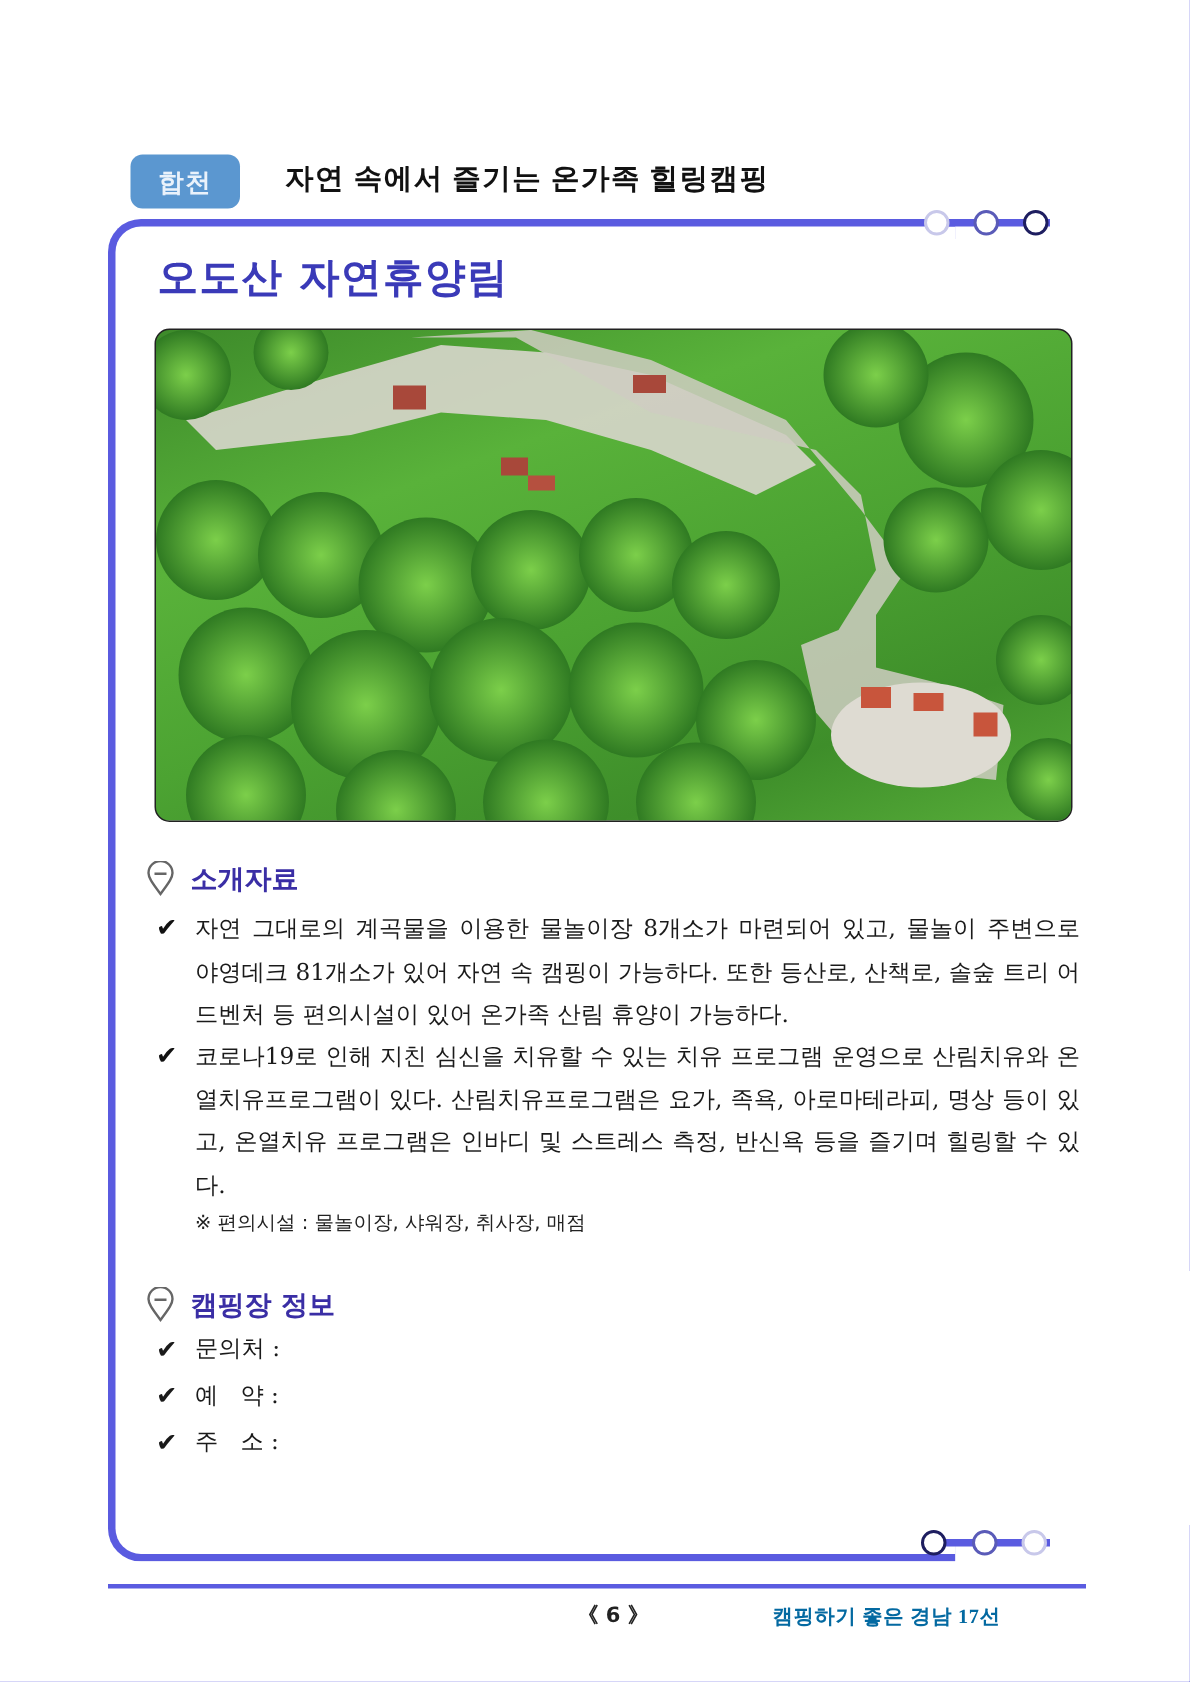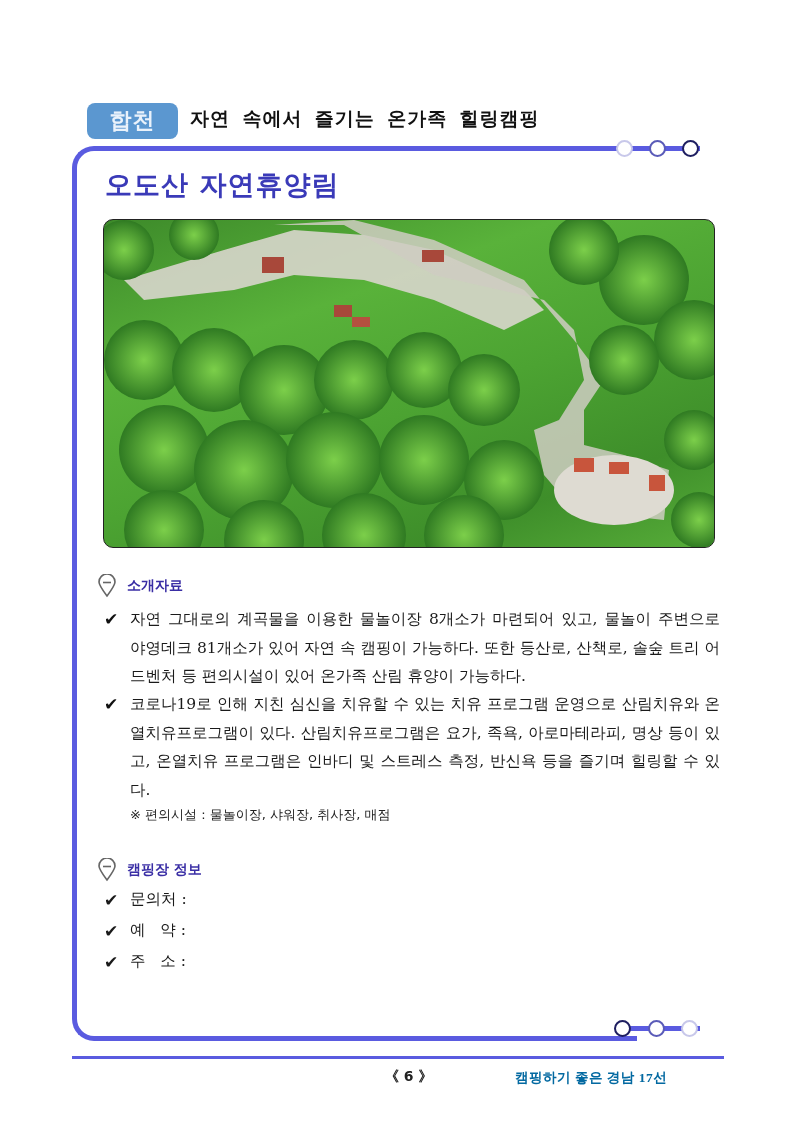--- a/index.html
+++ b/index.html
@@ -1,41 +1,41 @@
 <!DOCTYPE html>
 <html><head>
 <meta charset="utf-8">
 <style>
   html, body { margin: 0; padding: 0; background: #ffffff; }
   body { width: 793px; height: 1121px; position: relative; overflow: hidden;
          font-family: "DejaVu Serif", "Liberation Serif", serif; color: #1a1a1a; }
 
-  .region-badge { position: absolute; left: 87px; top: 103px; width: 91px; height: 36px;
+  .region-badge { position: absolute; left: 87px; top: 103px; width: 73px; height: 36px;
     background: #5b97d0; border-radius: 8px; color: #eaf2fb;
-    font-family: "DejaVu Sans", sans-serif; font-size: 22px; font-weight: bold;
+    font-family: "DejaVu Sans", sans-serif; font-size: 17px; font-weight: bold;
     display: flex; align-items: center; justify-content: center; letter-spacing: 1px; }
   .header-subtitle { position: absolute; left: 190px; top: 106px; font-size: 19px; font-weight: bold;
-    font-family: Liberation Mono, monospace; color: #111; letter-spacing: 1px; }
+    font-family: Liberation Serif, serif; color: #111; letter-spacing: 1px; }
 
   .frame { position: absolute; left: 72px; top: 146px; width: 560px; height: 885px;
     border-left: 5px solid #5a5be0; border-top: 5px solid #5a5be0; border-bottom: 5px solid #5a5be0;
     border-radius: 22px 0 0 22px; }
   .top-line-ext, .bottom-line-ext { position: absolute; height: 5px; background: #5a5be0; }
   .circ { position: absolute; width: 17px; height: 17px; border-radius: 50%; background: #fff;
     border: 2.5px solid; box-sizing: border-box; }
 
   .place-title { position: absolute; left: 105px; top: 167px; font-family: "DejaVu Sans", sans-serif;
     font-size: 27px; font-weight: bold; color: #3a3ab8; letter-spacing: 1px; }
 
   .photo { position: absolute; left: 103px; top: 219px; width: 610px; height: 327px;
     border: 1.5px solid #222; border-radius: 10px; overflow: hidden;
     background: linear-gradient(160deg, #3d8a2a 0%, #59b23a 30%, #4ca332 55%, #3e8e2a 80%, #57ad39 100%); }
 
   .section-head { position: absolute; left: 97px; display: flex; align-items: center; }
-  .section-head .label { font-family: "DejaVu Sans", sans-serif; font-size: 14px; font-weight: bold;
+  .section-head .label { font-family: "DejaVu Sans", sans-serif; font-size: 18px; font-weight: bold;
     color: #3a2ea5; margin-left: 10px; }
 
   .bullet { position: absolute; left: 104px; width: 616px; font-size: 15.5px; line-height: 28.5px;
     display: flex; }
   .bullet .check { width: 26px; flex: none; font-size: 17px; color: #111; }
   .bullet .text { flex: 1; text-align: justify; text-align-last: left; }
   .note { position: absolute; left: 130px; top: 806px; font-family: "DejaVu Sans", sans-serif;
     font-size: 13px; color: #222; }
   .info-line { position: absolute; left: 104px; font-size: 15.5px; display: flex; align-items: center; }
   .info-line .check { width: 26px; font-size: 17px; }

